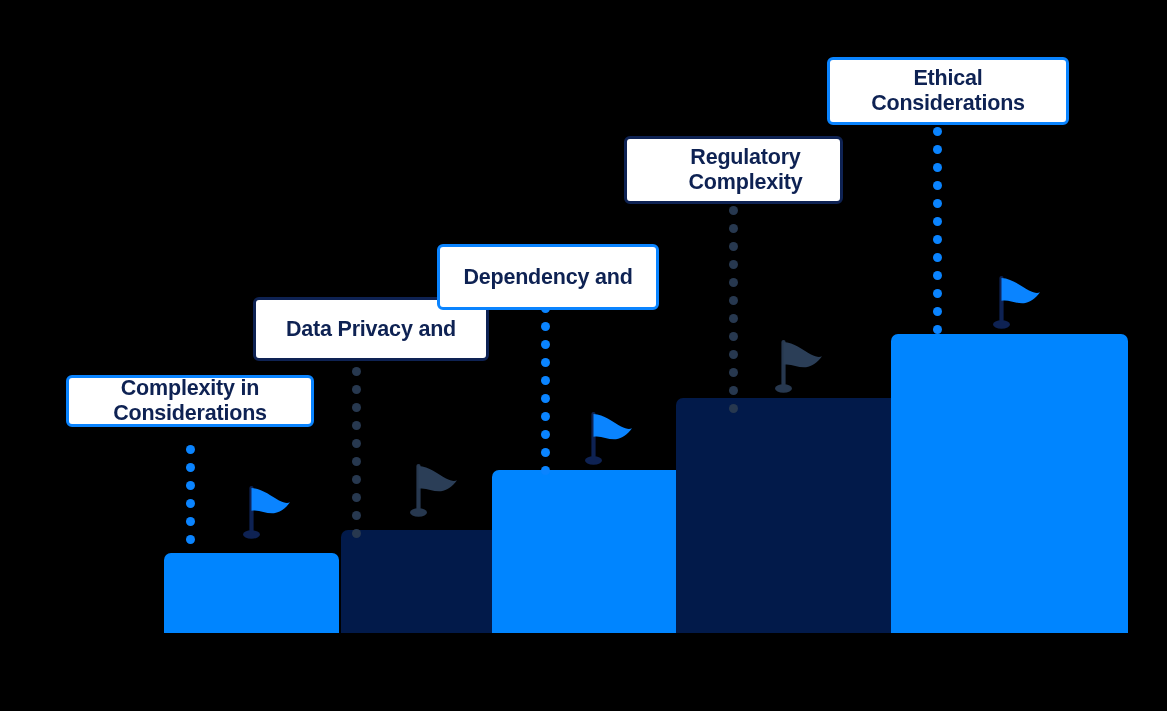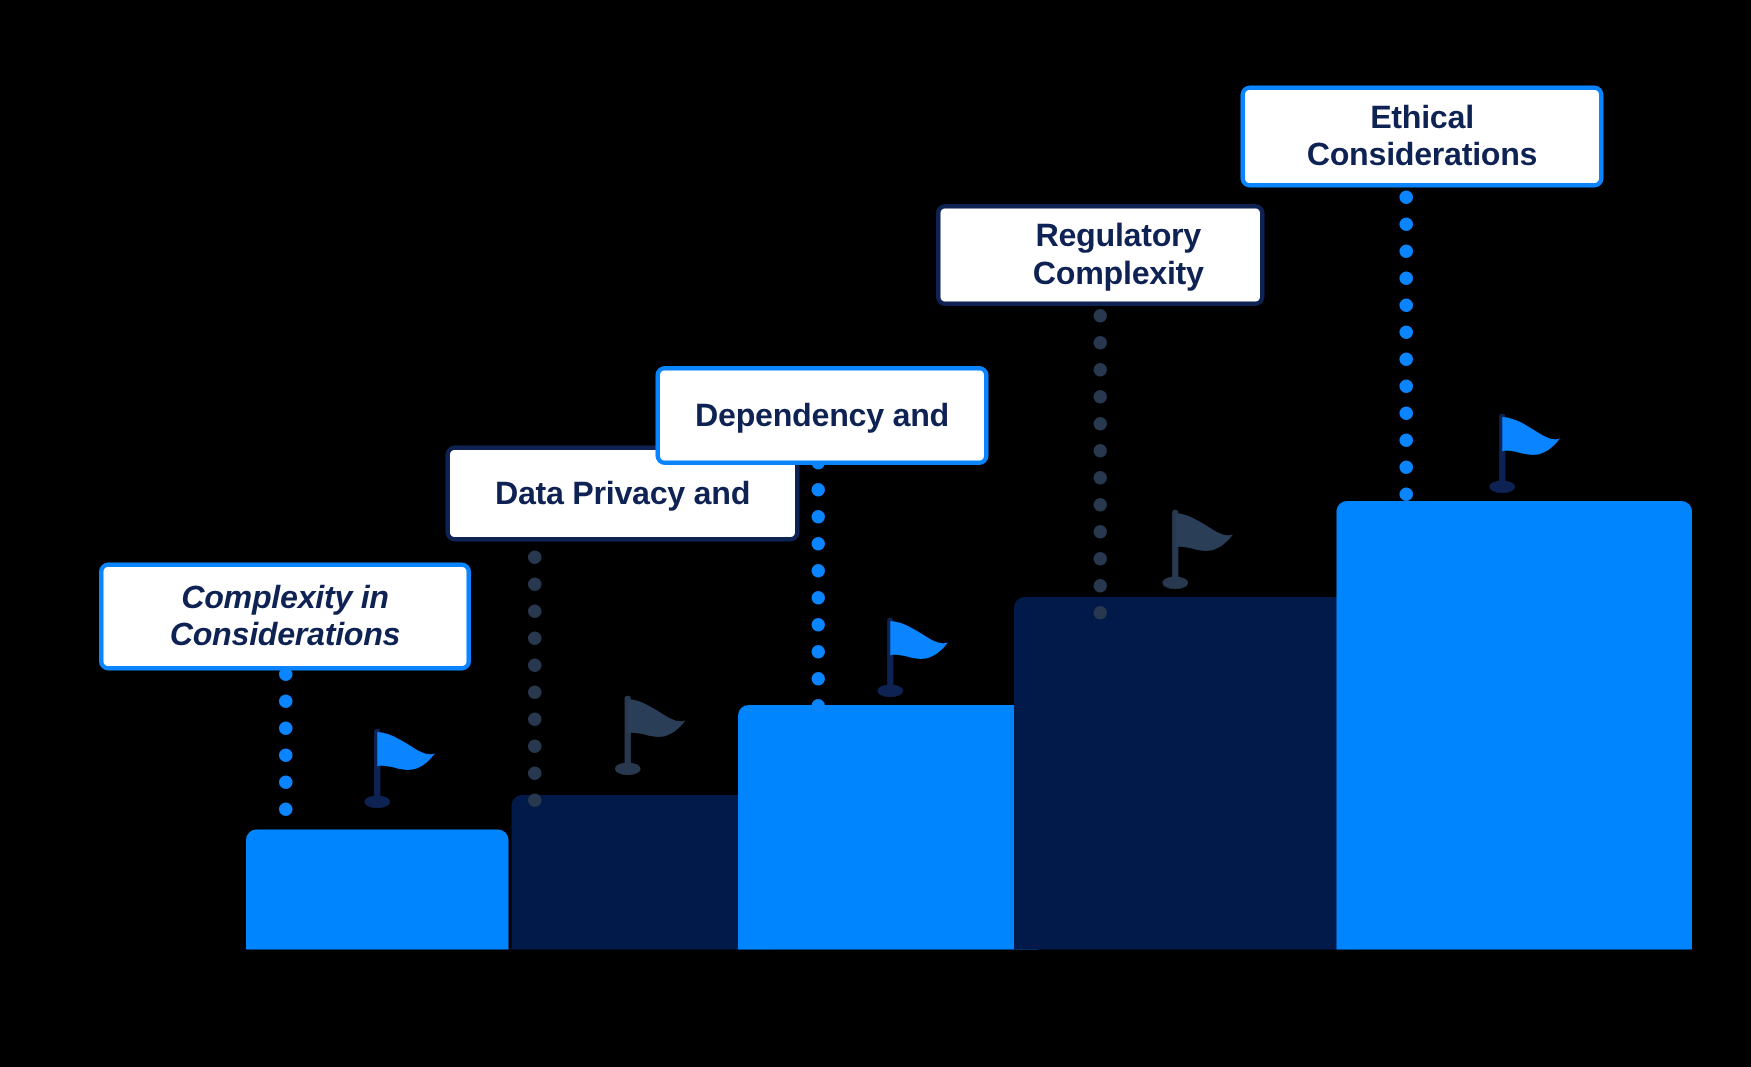--- a/index.html
+++ b/index.html
@@ -50,21 +50,21 @@
       <i></i>
       <i></i>
     </div>
     <div class="flag" style="left: 238px; top: 484px;">
       <svg width="58" height="56" viewBox="0 0 58 56" aria-hidden="true">
         <path d="M13.5 4 L13.5 49" stroke="#0E2253" stroke-width="4.2" stroke-linecap="round"></path>
         <ellipse cx="13.5" cy="50.5" rx="8.5" ry="4.2" fill="#0E2253"></ellipse>
         <path d="M13.5 4 C24 4.5 33 12 41 16.5 C46 19 49.5 19.5 52 18.2 C47.5 24.5 42 28.5 36 29.2 C28 30 21 25.2 13.5 26.8 Z" fill="#0A84FF"></path>
       </svg>
     </div>
-    <div class="label bblue" style="left: 66px; top: 375px; width: 248px; height: 72px; font-style: italic;">
+    <div class="label bblue" style="left: 66px; top: 375px; width: 248px; height: 52px;">
       <div>
         <span>Complexity in</span>
         <span>Considerations</span>
       </div>
     </div>
     <div class="bar navy" style="left: 341px; top: 530px; width: 175px; height: 103px;"></div>
     <div class="dots slate" style="left: 352px; top: 367px;">
       <i></i>
       <i></i>
       <i></i>
@@ -76,21 +76,21 @@
       <i></i>
       <i></i>
     </div>
     <div class="flag" style="left: 405px; top: 462px;">
       <svg width="58" height="56" viewBox="0 0 58 56" aria-hidden="true">
         <path d="M13.5 4 L13.5 49" stroke="#27384F" stroke-width="4.2" stroke-linecap="round"></path>
         <ellipse cx="13.5" cy="50.5" rx="8.5" ry="4.2" fill="#27384F"></ellipse>
         <path d="M13.5 4 C24 4.5 33 12 41 16.5 C46 19 49.5 19.5 52 18.2 C47.5 24.5 42 28.5 36 29.2 C28 30 21 25.2 13.5 26.8 Z" fill="#2B3E57"></path>
       </svg>
     </div>
-    <div class="label bnavy" style="left: 253px; top: 297px; width: 236px; height: 64px; margin-left: 44px;">
+    <div class="label bnavy" style="left: 253px; top: 297px; width: 236px; height: 64px;">
       <div>
         <span>Data Privacy and</span>
       </div>
     </div>
     <div class="bar blue" style="left: 492px; top: 470px; width: 200px; height: 163px;"></div>
     <div class="dots blue" style="left: 541px; top: 286px;">
       <i></i>
       <i></i>
       <i></i>
       <i></i>

